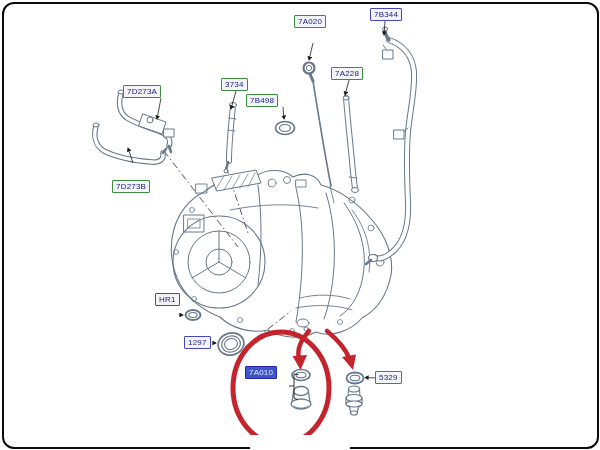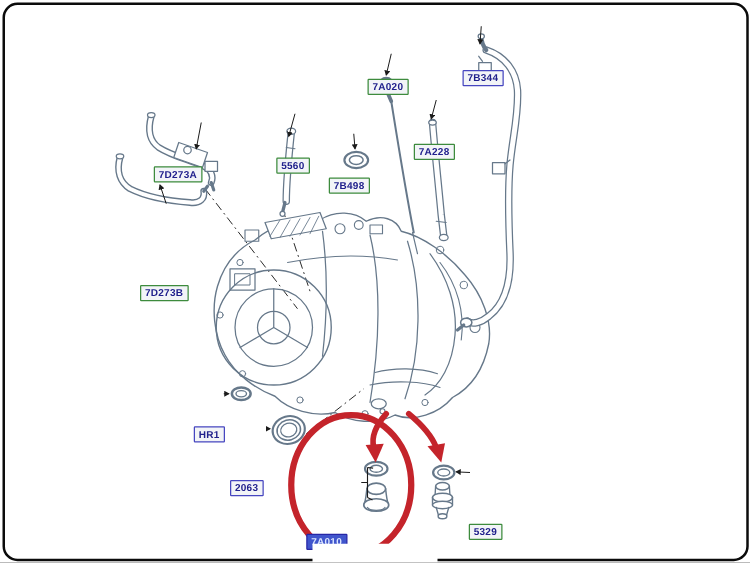--- a/index.html
+++ b/index.html
@@ -14,25 +14,24 @@
   }
   .frame{
     position:absolute; left:2px; top:2px; width:593px; height:443px;
     border:2.5px solid #0b0b0b; border-radius:12px; pointer-events:none;
   }
   .wm-gap{
     position:absolute; left:250px; top:435px; width:100px; height:15px;
     background:#fff;
   }
   .lbl{
-    position:absolute; font-size:8px; font-weight:bold; line-height:1;
+    position:absolute; font-size:8px; font-weight:normal; line-height:1;
     color:var(--navy); background:var(--lblbg); border:1.5px solid var(--green);
     padding:1.5px 3px; letter-spacing:.2px; border-radius:1px; cursor:pointer;
     white-space:nowrap;
-    margin-top:48px;
   }
   .lbl.blue{border-color:var(--blue);}
   .lbl.selected{background:var(--selfill); border-color:var(--selborder); color:var(--seltext);}
   svg{position:absolute;left:0;top:0;}
   .ln{stroke:var(--line); fill:none; stroke-linecap:round; stroke-linejoin:round;}
   .lnw{stroke:#fff; fill:none; stroke-linecap:round;}
   .blk{stroke:#1b1b1b; fill:none;}
   .dsh{stroke:#2a2a2a; fill:none; stroke-width:.8; stroke-dasharray:7 3 1.5 3;}
   .red{stroke:var(--red); fill:none; stroke-linecap:round;}
   .redf{fill:var(--red); stroke:none;}
@@ -197,25 +196,25 @@
       <ellipse class="red" stroke-width="5" cx="281" cy="388" rx="48" ry="56"></ellipse>
       <path class="red" stroke-width="4.5" d="M309,331 C300,341 297,350 299,358"></path>
       <polygon class="redf" points="292.5,356 307,355 300.5,370"></polygon>
       <path class="red" stroke-width="4.5" d="M327,331 C339,341 346,350 349,358"></path>
       <polygon class="redf" points="342,357 356,354.5 353,370"></polygon>
     </g>
   </svg>
 
   <div class="lbl" style="left:123px;top:85px">7D273A</div>
   <div class="lbl" style="left:112px;top:180px">7D273B</div>
-  <div class="lbl" style="left:221px;top:78px">5560</div>
-  <div class="lbl" style="left:263px;top:94px">7B498</div>
+  <div class="lbl" style="left:221px;top:78px">3734</div>
+  <div class="lbl" style="left:246px;top:94px">7B498</div>
   <div class="lbl" style="left:294px;top:15px">7A020</div>
   <div class="lbl" style="left:331px;top:67px">7A228</div>
   <div class="lbl blue" style="left:370px;top:8px">7B344</div>
   <div class="lbl blue" style="left:155px;top:293px">HR1</div>
-  <div class="lbl blue" style="left:184px;top:336px">2063</div>
-  <div class="lbl selected" style="left:245px;top:379px">7A010</div>
+  <div class="lbl blue" style="left:184px;top:336px">1297</div>
+  <div class="lbl selected" style="left:245px;top:366px">7A010</div>
   <div class="lbl" style="left:375px;top:371px">5329</div>
 
   <div class="frame"></div>
   <div class="wm-gap"></div>
 </div>
 
 </body></html>

